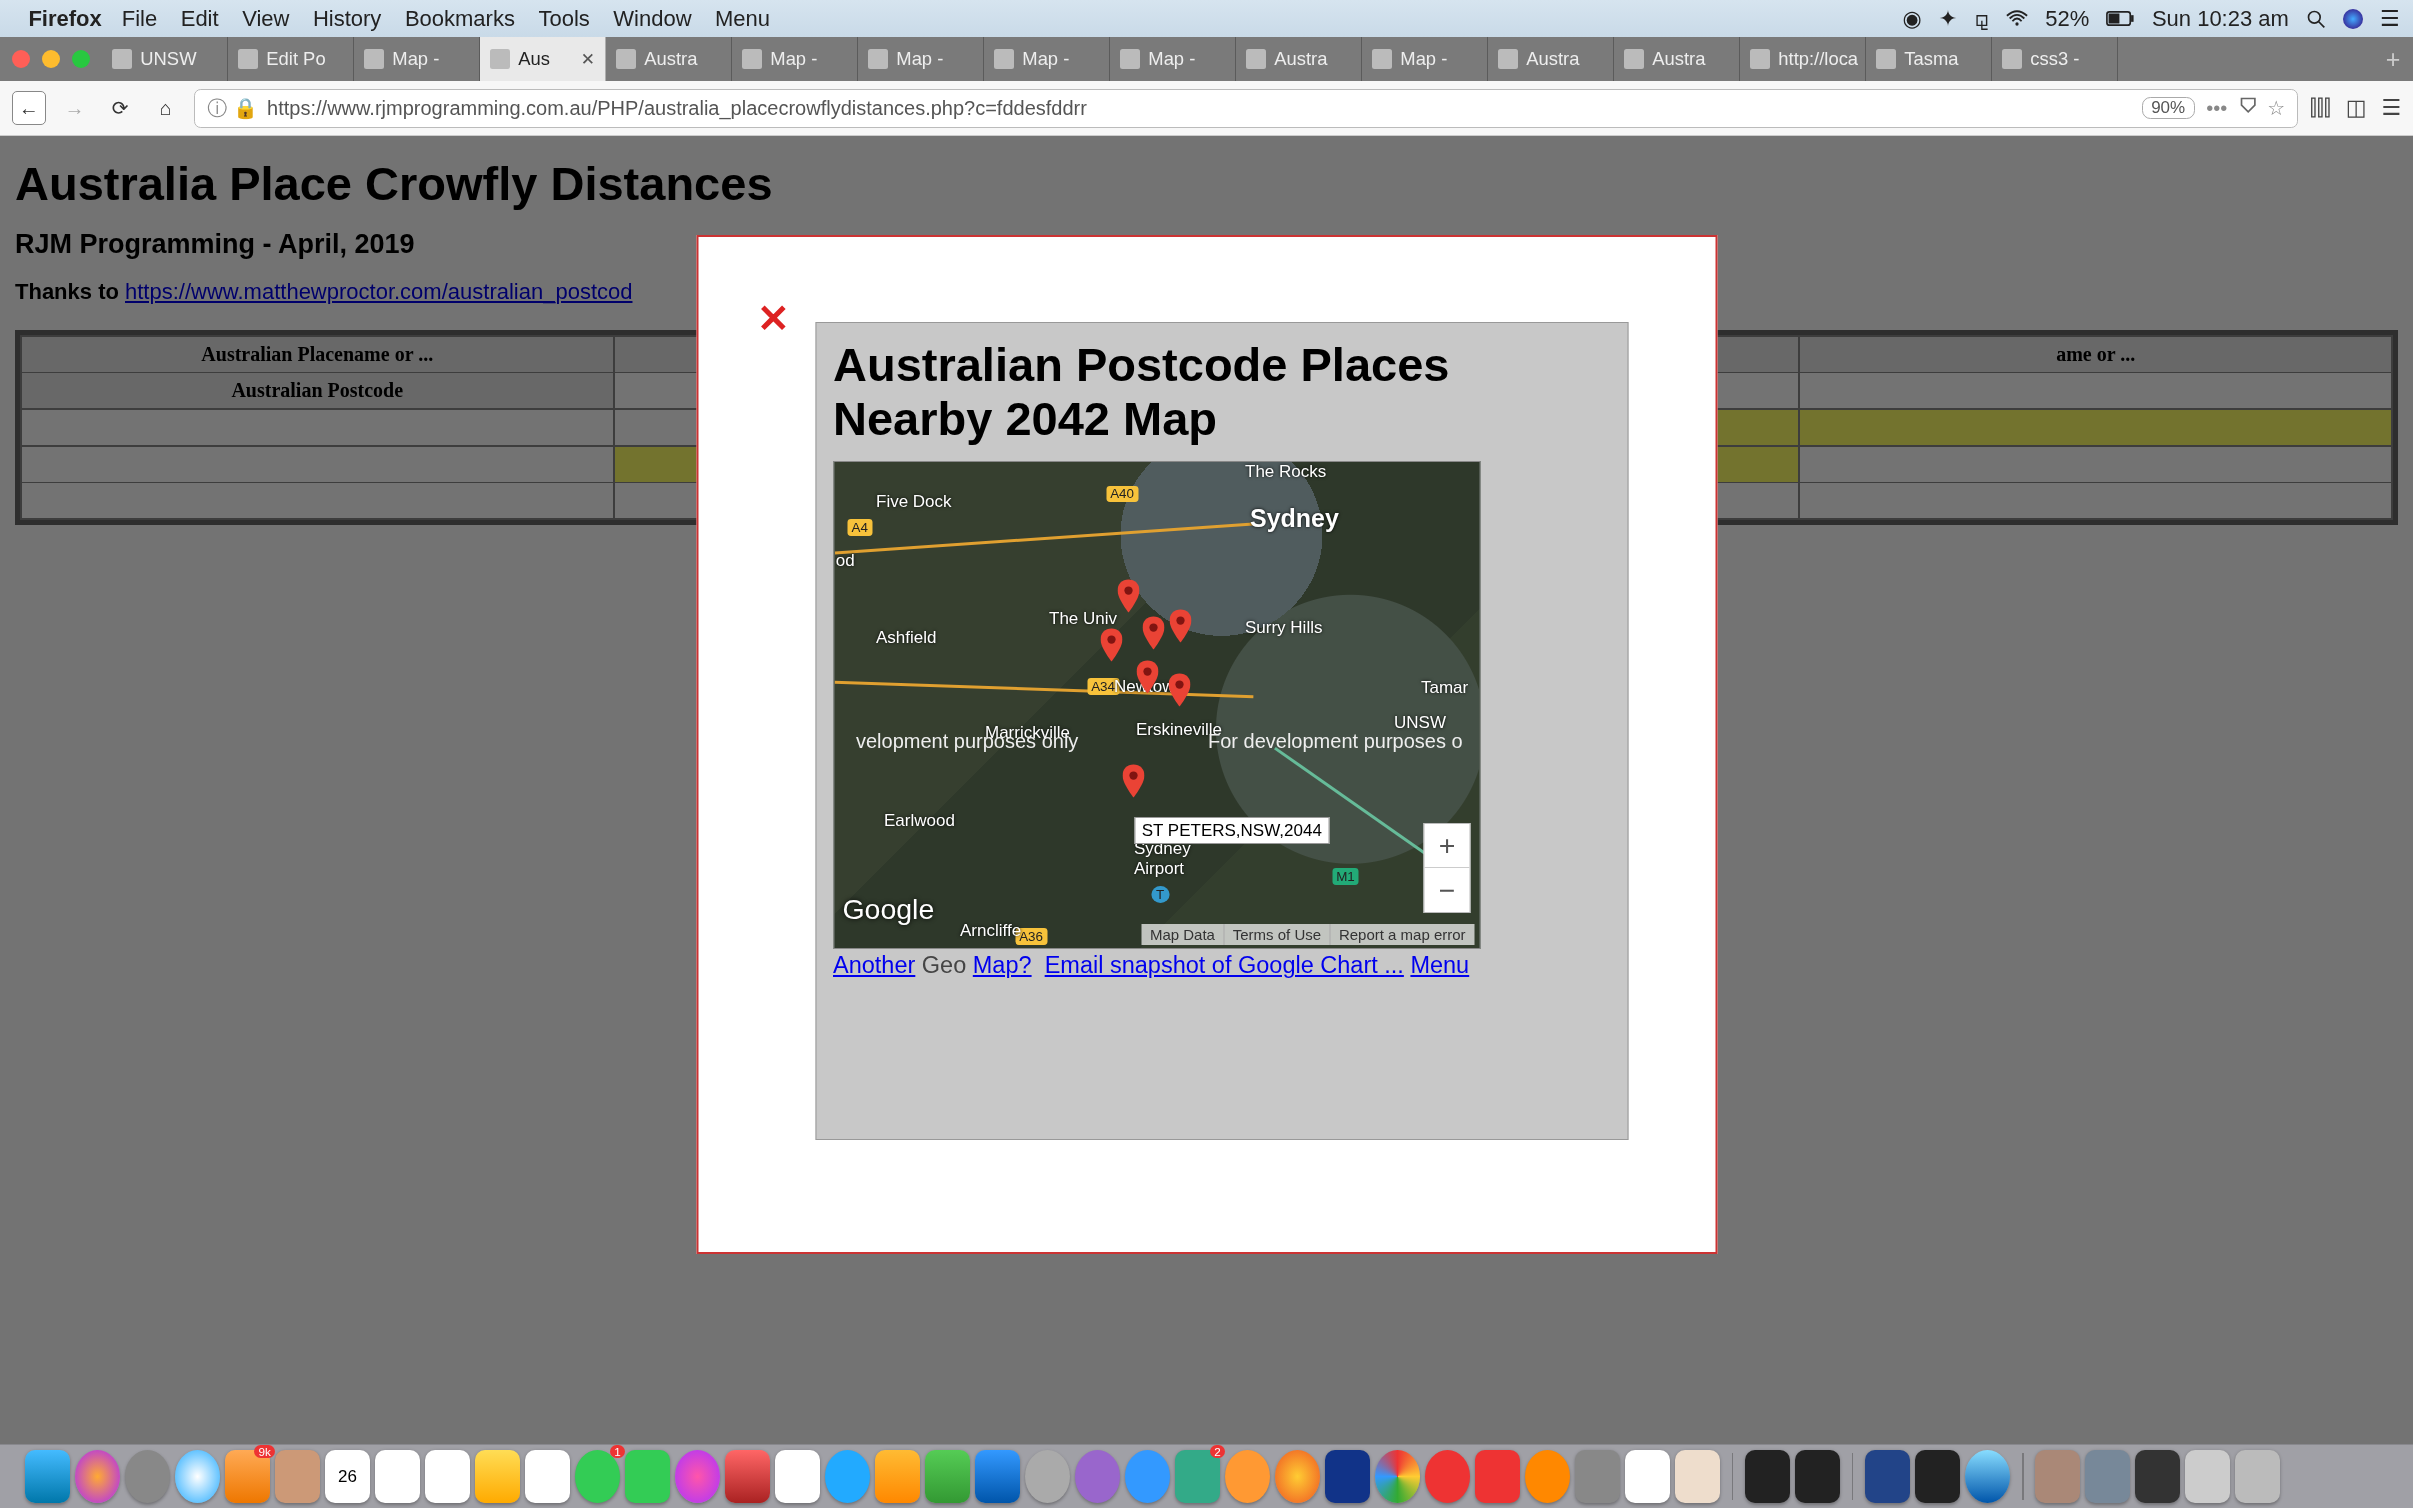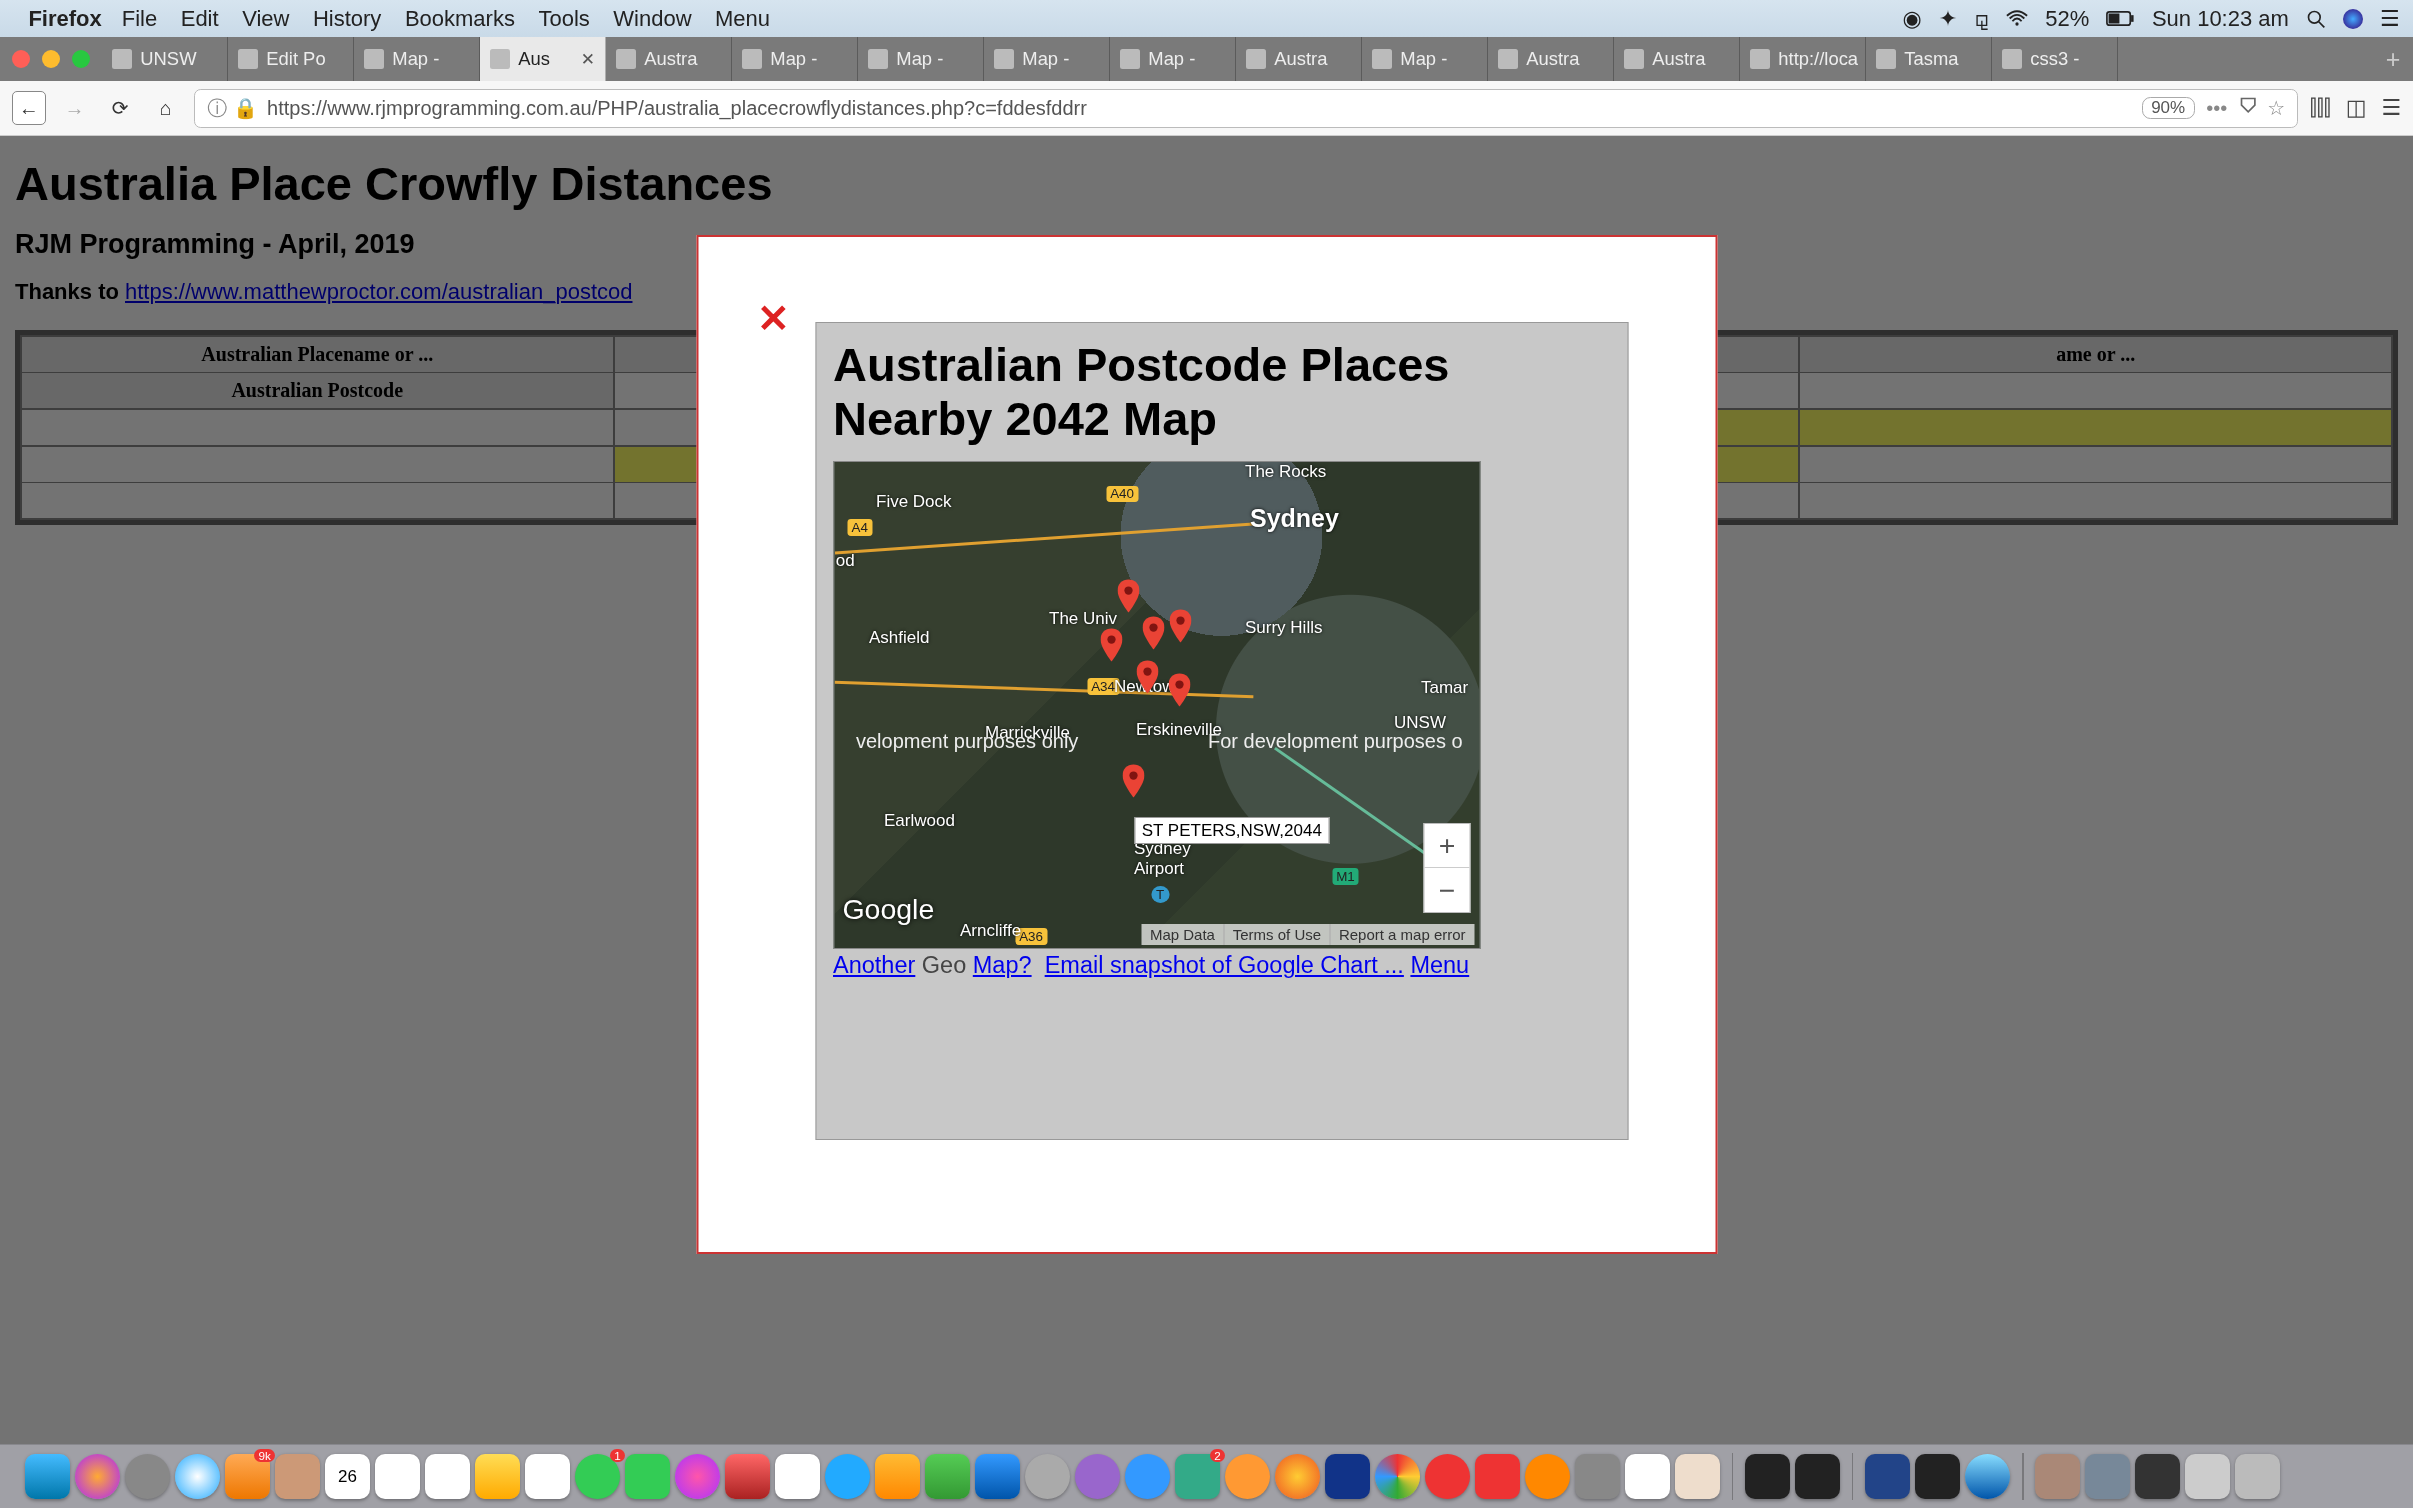--- a/index.html
+++ b/index.html
@@ -78,21 +78,21 @@
 .mapfooter { position: absolute; right: 5px; bottom: 3.4px; display: flex; gap: 0; font-family: Arial, sans-serif; font-size: 15px; color: #333; background: rgba(255,255,255,.7); text-align: right; }
 .mapfooter span { padding: 1.7px 8.4px; border-left: 0.8px solid #aaa; }
 .mapfooter span:first-child { border-left: none; }
 
 .maplinks { font-size: 23.5px; margin-top: 3.4px; }
 .maplinks a { color: #0000ee; text-decoration: underline; }
 .maplinks .geo { color: #444; text-decoration: none; }
 
 
 .dock { position: absolute; left: 0; right: 0; bottom: 0; height: 64px; background: rgba(210,210,220,.65); display:flex; align-items:center; padding: 0 25px; gap: 5px; border-top: 0.8px solid rgba(0,0,0,.15); }
-.dock .appicon { width: 45px; height: 45px; border-radius: 10px; background: linear-gradient(#7aa, #478); box-shadow: 0 1.7px 3.4px rgba(0,0,0,.3); position: relative; }
+.dock .appicon { width: 45px; height: 53px; border-radius: 10px; background: linear-gradient(#7aa, #478); box-shadow: 0 1.7px 3.4px rgba(0,0,0,.3); position: relative; }
 .dock .appicon.round { border-radius: 50%; }
 .dock .sep { width: 1.7px; height: 47px; background: rgba(0,0,0,.25); margin: 0 6.7px; }
 .dock .badge { position:absolute; top:-5px; right:-5px; background:#e33; color:#fff; border-radius:8.4px; font-size:11.7px; padding:0 4.2px; font-family:sans-serif; }
 </style>
 </head>
 <body>
 
 <div class="menubar">
   <span class="apple"></span>
   <span class="app">Firefox</span>
@@ -285,21 +285,21 @@
         <div class="roadsign" style="top:216px;left:253px">A34</div>
         <div class="roadsign" style="top:466px;left:181px">A36</div>
         <div class="roadsign" style="top:406px;left:498px;background:#2a7">M1</div>
         <div class="roadsign" style="top:424px;left:317px;background:#39c;border-radius:50%;width:18.4px;text-align:center">T</div>
 
         <div class="label" style="top:0px;left:411px">The Rocks</div>
         <div class="label" style="top:42px;left:416px;font-size:25px;font-weight:600">Sydney</div>
         <div class="label" style="top:30px;left:42px">Five Dock</div>
         <div class="label" style="top:89px;left:1.7px">od</div>
         <div class="label" style="top:147px;left:215px">The Univ</div>
-        <div class="label" style="top:166px;left:35px">Ashfield</div>
+        <div class="label" style="top:166px;left:42px">Ashfield</div>
         <div class="label" style="top:156px;left:411px">Surry Hills</div>
         <div class="label" style="top:215px;left:280px">Newtown</div>
         <div class="label" style="top:216px;left:587px">Tamar</div>
         <div class="label" style="top:251px;left:560px">UNSW</div>
         <div class="label" style="top:261px;left:151px">Marrickville</div>
         <div class="label" style="top:258px;left:302px">Erskineville</div>
         <div class="label" style="top:349px;left:50px">Earlwood</div>
         <div class="label" style="top:377px;left:300px">Sydney</div>
         <div class="label" style="top:397px;left:300px">Airport</div>
         <div class="label" style="top:459px;left:126px">Arncliffe</div>

